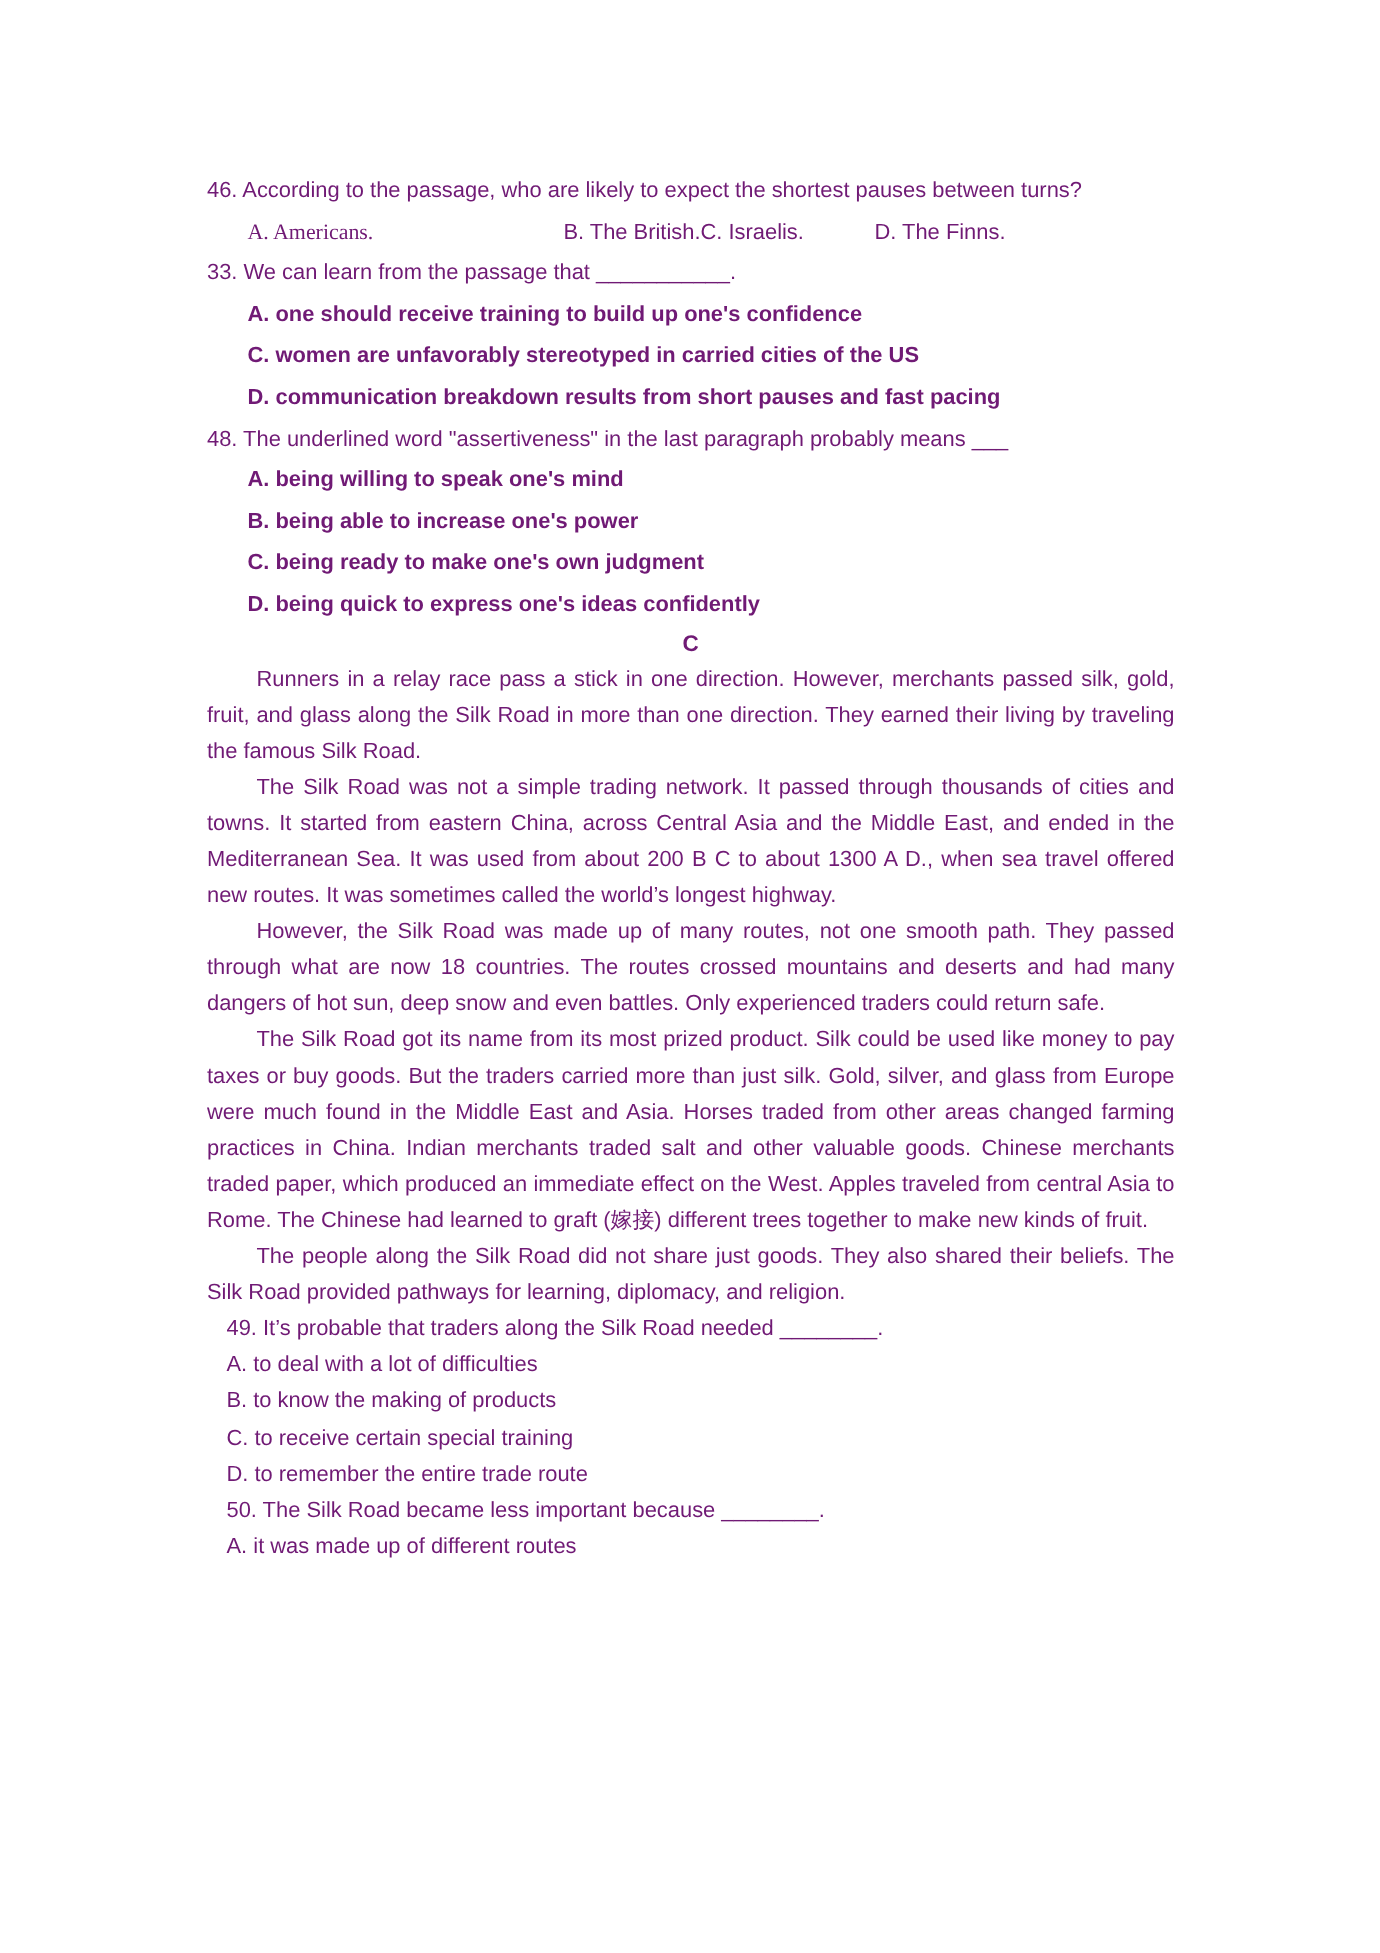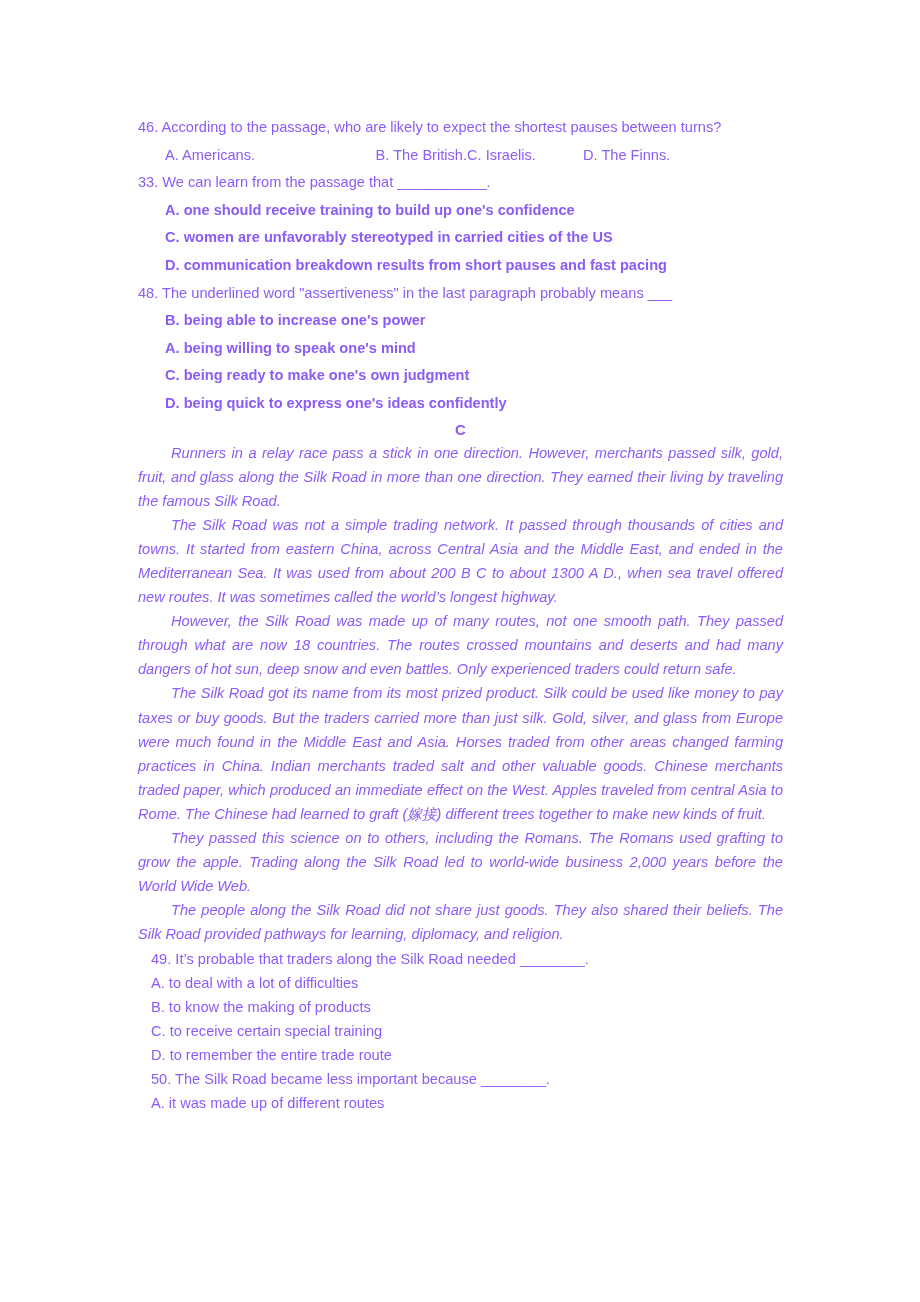--- a/index.html
+++ b/index.html
@@ -6,21 +6,21 @@
     margin: 0;
     padding: 0;
     background: #ffffff;
   }
   .page {
     position: relative;
     width: 844px;
     height: 1302px;
     background: #ffffff;
     font-family: "Liberation Sans", sans-serif;
-    color: #8b5cf6;
+    color: #701a75;
     overflow: hidden;
   }
   .content {
     position: absolute;
     left: 138px;
     top: 114px;
     width: 645px;
   }
   
   .block-top {
@@ -28,37 +28,36 @@
     line-height: 27.6px;
   }
   .block-top .opt-line {
     padding-left: 27px;
     font-weight: bold;
   }
   .opt-row {
     padding-left: 27px;
     white-space: nowrap;
   }
-  .opt-row .o0 { display: inline-block; width: 147px; }
+  .opt-row .o0 { display: inline-block; width: 147px; font-family: Liberation Serif, serif; }
   .opt-row .o1 { display: inline-block; width: 155px; text-align: right; }
   .opt-row .o2 { display: inline-block; width: 116px; }
   .opt-row .o3 { display: inline-block; }
   
   .section-label {
     font-weight: 700;
     text-align: center;
     font-size: 15px;
     line-height: 23px;
   }
   
   .passage {
     font-size: 14.6px;
     line-height: 24.1px;
     text-align: justify;
-    font-style: italic;
   }
   .passage p {
     margin: 0;
     text-indent: 33px;
   }
   
   .block-bottom {
     font-size: 14.6px;
     line-height: 24.1px;
     padding-left: 13px;
@@ -76,34 +75,33 @@
       <div class="opt-row">
         <span class="o0">A. Americans.</span><span class="o1">B. The British.</span><span class="o2">C. Israelis.</span><span class="o3">D. The Finns.</span>
       </div>
 
       <div class="prompt">33. We can learn from the passage that ___________.</div>
       <div class="opt-line">A. one should receive training to build up one's confidence</div>
       <div class="opt-line">C. women are unfavorably stereotyped in carried cities of the US</div>
       <div class="opt-line">D. communication breakdown results from short pauses and fast pacing</div>
 
       <div class="prompt">48. The underlined word "assertiveness" in the last paragraph probably means ___</div>
+      <div class="opt-line">A. being willing to speak one's mind</div>
       <div class="opt-line">B. being able to increase one's power</div>
-      <div class="opt-line">A. being willing to speak one's mind</div>
       <div class="opt-line">C. being ready to make one's own judgment</div>
       <div class="opt-line">D. being quick to express one's ideas confidently</div>
     </div>
 
     <div class="section-label">C</div>
 
     <div class="passage">
       <p>Runners in a relay race pass a stick in one direction. However, merchants passed silk, gold, fruit, and glass along the Silk Road in more than one direction. They earned their living by traveling the famous Silk Road.</p>
       <p>The Silk Road was not a simple trading network. It passed through thousands of cities and towns. It started from eastern China, across Central Asia and the Middle East, and ended in the Mediterranean Sea. It was used from about 200 B C to about 1300 A D., when sea travel offered new routes. It was sometimes called the world’s longest highway.</p>
       <p>However, the Silk Road was made up of many routes, not one smooth path. They passed through what are now 18 countries. The routes crossed mountains and deserts and had many dangers of hot sun, deep snow and even battles. Only experienced traders could return safe.</p>
       <p>The Silk Road got its name from its most prized product. Silk could be used like money to pay taxes or buy goods. But the traders carried more than just silk. Gold, silver, and glass from Europe were much found in the Middle East and Asia. Horses traded from other areas changed farming practices in China. Indian merchants traded salt and other valuable goods. Chinese merchants traded paper, which produced an immediate effect on the West. Apples traveled from central Asia to Rome. The Chinese had learned to graft (嫁接) different trees together to make new kinds of fruit.</p>
-      <p>They passed this science on to others, including the Romans. The Romans used grafting to grow the apple. Trading along the Silk Road led to world-wide business 2,000 years before the World Wide Web.</p>
       <p>The people along the Silk Road did not share just goods. They also shared their beliefs. The Silk Road provided pathways for learning, diplomacy, and religion.</p>
     </div>
 
     <div class="block-bottom">
       <div class="prompt">49. It’s probable that traders along the Silk Road needed ________.</div>
       <div>A. to deal with a lot of difficulties</div>
       <div>B. to know the making of products</div>
       <div>C. to receive certain special training</div>
       <div>D. to remember the entire trade route</div>
       <div class="prompt">50. The Silk Road became less important because ________.</div>

